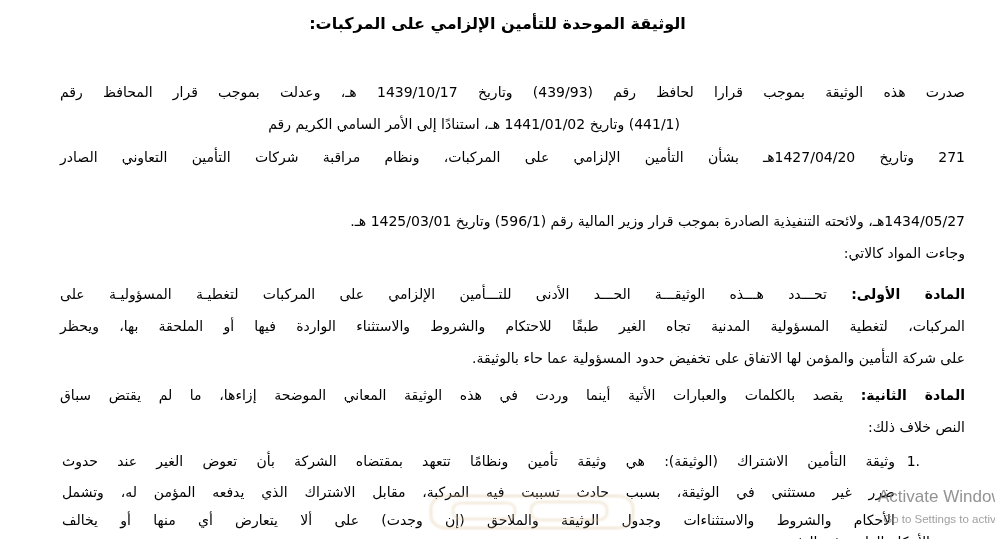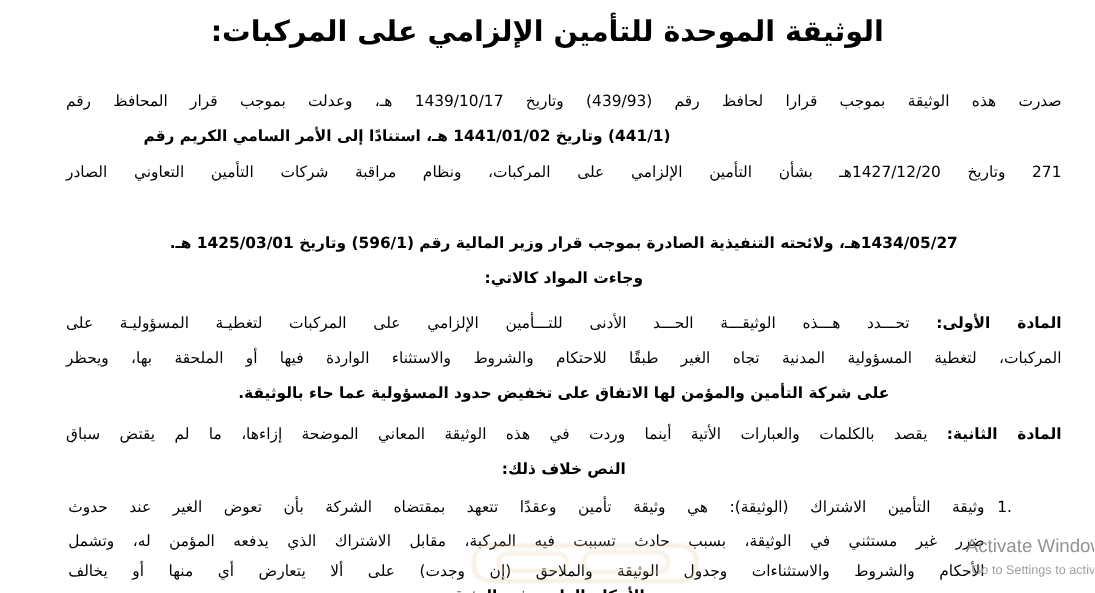--- a/index.html
+++ b/index.html
@@ -8,29 +8,29 @@
     width:995px;height:539px;
     background:#ffffff;
     overflow:hidden;
     direction:rtl;
     font-family:"DejaVu Sans","Liberation Sans",sans-serif;
     color:#000000;
   }
   .title{
     position:absolute;top:14px;left:0;right:0;
     text-align:center;
-    font-size:26px;font-weight:bold;
+    font-size:16px;font-weight:bold;
     letter-spacing:0;
   }
   .ln{
     position:absolute;right:30px;left:60px;
     font-size:14px;line-height:22px;
   }
   .j{text-align:justify;text-align-last:justify;}
-  .r{text-align:center;font-weight:bold;}
+  .r{text-align:right;}
   .lbl{font-weight:600;}
   .list{right:100px;left:62px;}
   .marker{
     position:absolute;right:-25px;top:0;
     direction:ltr;unicode-bidi:isolate;
     font-size:14px;
   }
   
   .callig{
     position:absolute;left:430px;top:493px;width:208px;height:38px;
@@ -64,33 +64,33 @@
 <body>
 
 <div class="page">
 
   <div class="title">الوثيقة الموحدة للتأمين الإلزامي على المركبات:</div>
 
   <div class="ln j" style="top:81px">صدرت هذه الوثيقة بموجب قرارا لحافظ رقم (439/93) وتاريخ 1439/10/17 هـ، وعدلت بموجب قرار المحافظ رقم</div>
 
   <div class="ln r" style="top:113px;right:315px">(441/1) وتاريخ 1441/01/02 هـ، استنادًا إلى الأمر السامي الكريم رقم</div>
 
-  <div class="ln j" style="top:146px">271 وتاريخ 1427/12/20هـ بشأن التأمين الإلزامي على المركبات، ونظام مراقبة شركات التأمين التعاوني الصادر</div>
+  <div class="ln j" style="top:146px">271 وتاريخ 1427/04/20هـ بشأن التأمين الإلزامي على المركبات، ونظام مراقبة شركات التأمين التعاوني الصادر</div>
   <div class="ln r" style="top:210px">1434/05/27هـ، ولائحته التنفيذية الصادرة بموجب قرار وزير المالية رقم (596/1) وتاريخ 1425/03/01 هـ.</div>
 
   <div class="ln j" style="top:283px"><span class="lbl">المادة الأولى:</span> <span>تحـــدد هـــذه الوثيقـــة الحـــد الأدنى للتـــأمين الإلزامي على المركبات لتغطيـة المسؤوليـة على</span></div>
 
   <div class="ln r" style="top:242px">وجاءت المواد كالاتي:</div>
   <div class="ln j" style="top:315px">المركبات، لتغطية المسؤولية المدنية تجاه الغير طبقًا للاحتكام والشروط والاستثناء الواردة فيها أو الملحقة بها، ويحظر</div>
   <div class="ln r" style="top:347px">على شركة التأمين والمؤمن لها الاتفاق على تخفيض حدود المسؤولية عما حاء بالوثيقة.</div>
 
   <div class="ln j" style="top:384px"><span class="lbl">المادة الثانية:</span> <span>يقصد بالكلمات والعبارات الأتية أينما وردت في هذه الوثيقة المعاني الموضحة إزاءها، ما لم يقتض سباق</span></div>
   <div class="ln r" style="top:416px">النص خلاف ذلك:</div>
 
-  <div class="ln j list" style="top:450px"><span class="marker">1.</span><span>وثيقة التأمين الاشتراك (الوثيقة):</span> <span>هي وثيقة تأمين وعقدًا تتعهد بمقتضاه الشركة بأن تعوض الغير عند حدوث</span></div>
+  <div class="ln j list" style="top:450px"><span class="marker">1.</span><span>وثيقة التأمين الاشتراك (الوثيقة):</span> <span>هي وثيقة تأمين ونظامًا تتعهد بمقتضاه الشركة بأن تعوض الغير عند حدوث</span></div>
   <div class="ln j list" style="top:481px">ضرر غير مستثني في الوثيقة، بسبب حادث تسببت فيه المركبة، مقابل الاشتراك الذي يدفعه المؤمن له، وتشمل</div>
   <div class="ln j list" style="top:509px">الأحكام والشروط والاستثناءات وجدول الوثيقة والملاحق (إن وجدت) على ألا يتعارض أي منها أو يخالف</div>
   <div class="ln r" style="top:531px;right:65px">الأحكام الواردة في الوثيقة</div>
 
   <div class="callig">
     <div class="c1"></div>
     <div class="c2"></div>
     <div class="c3"></div>
   </div>
 

